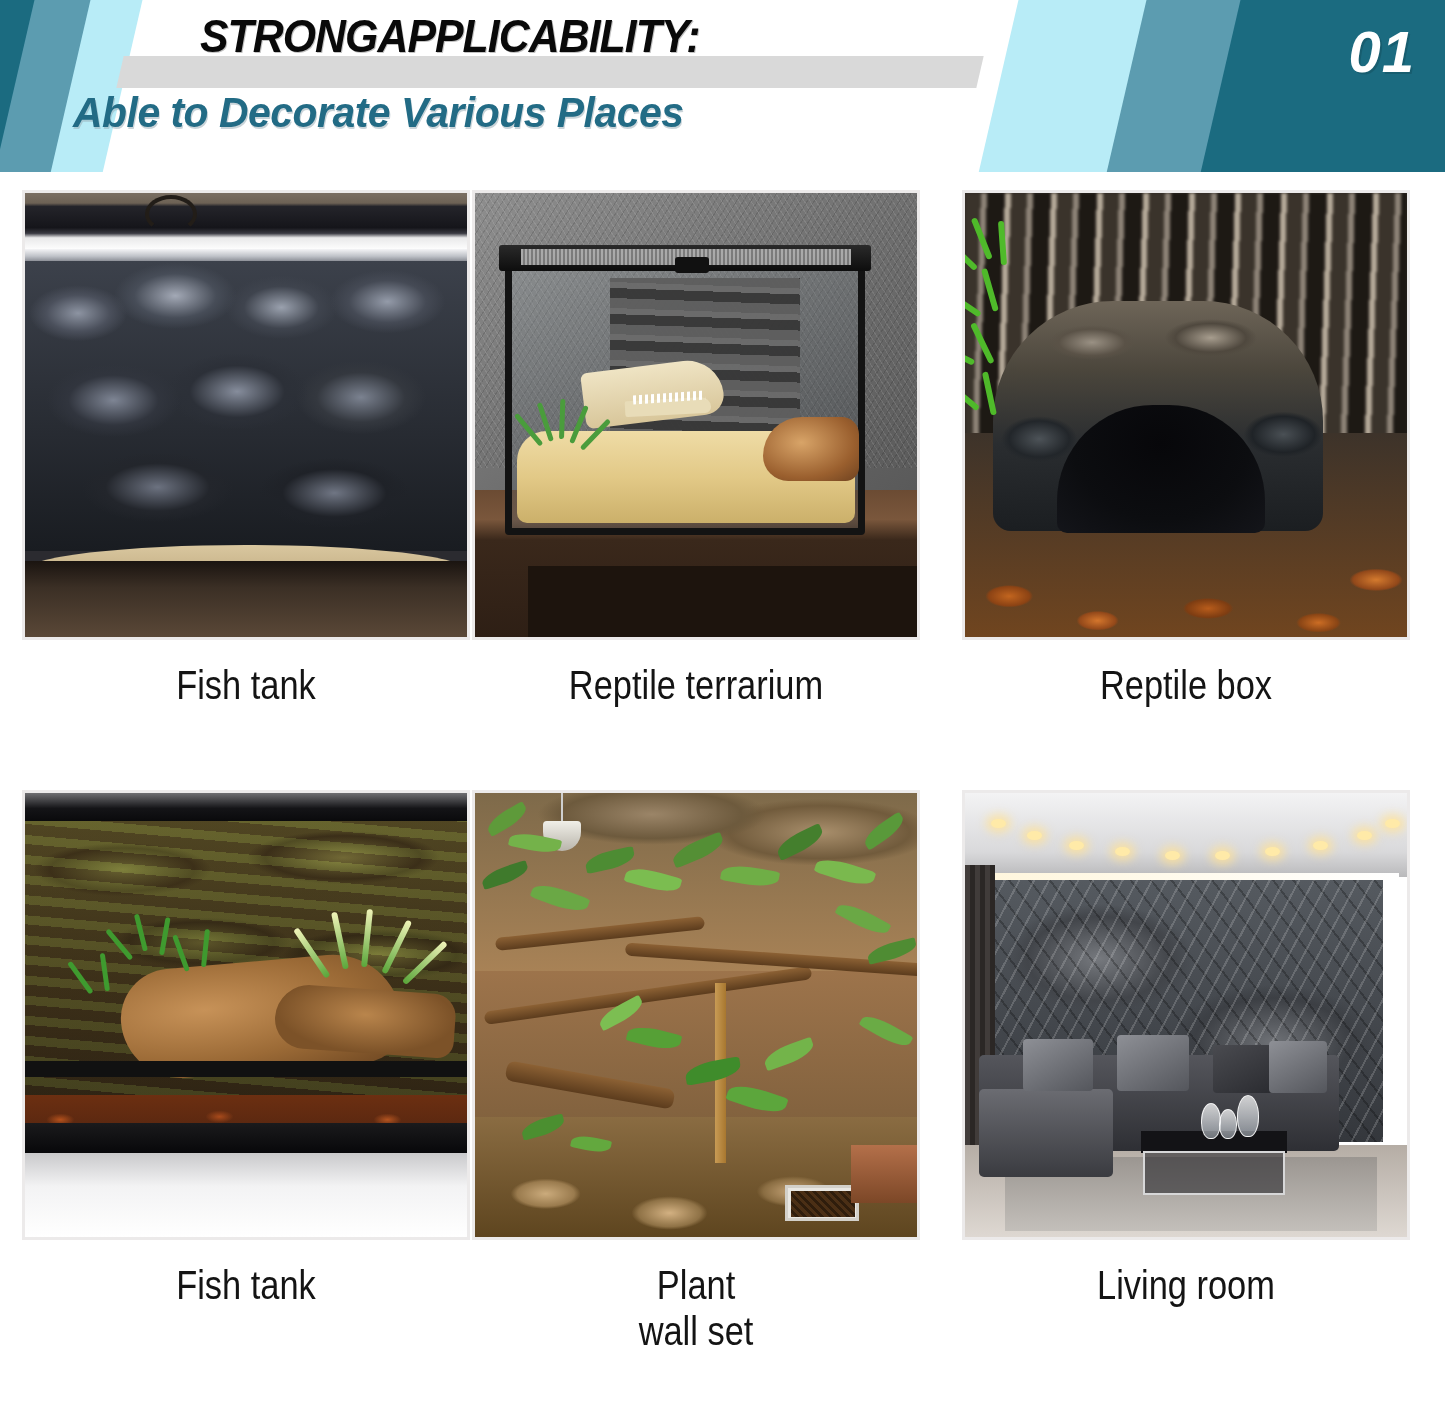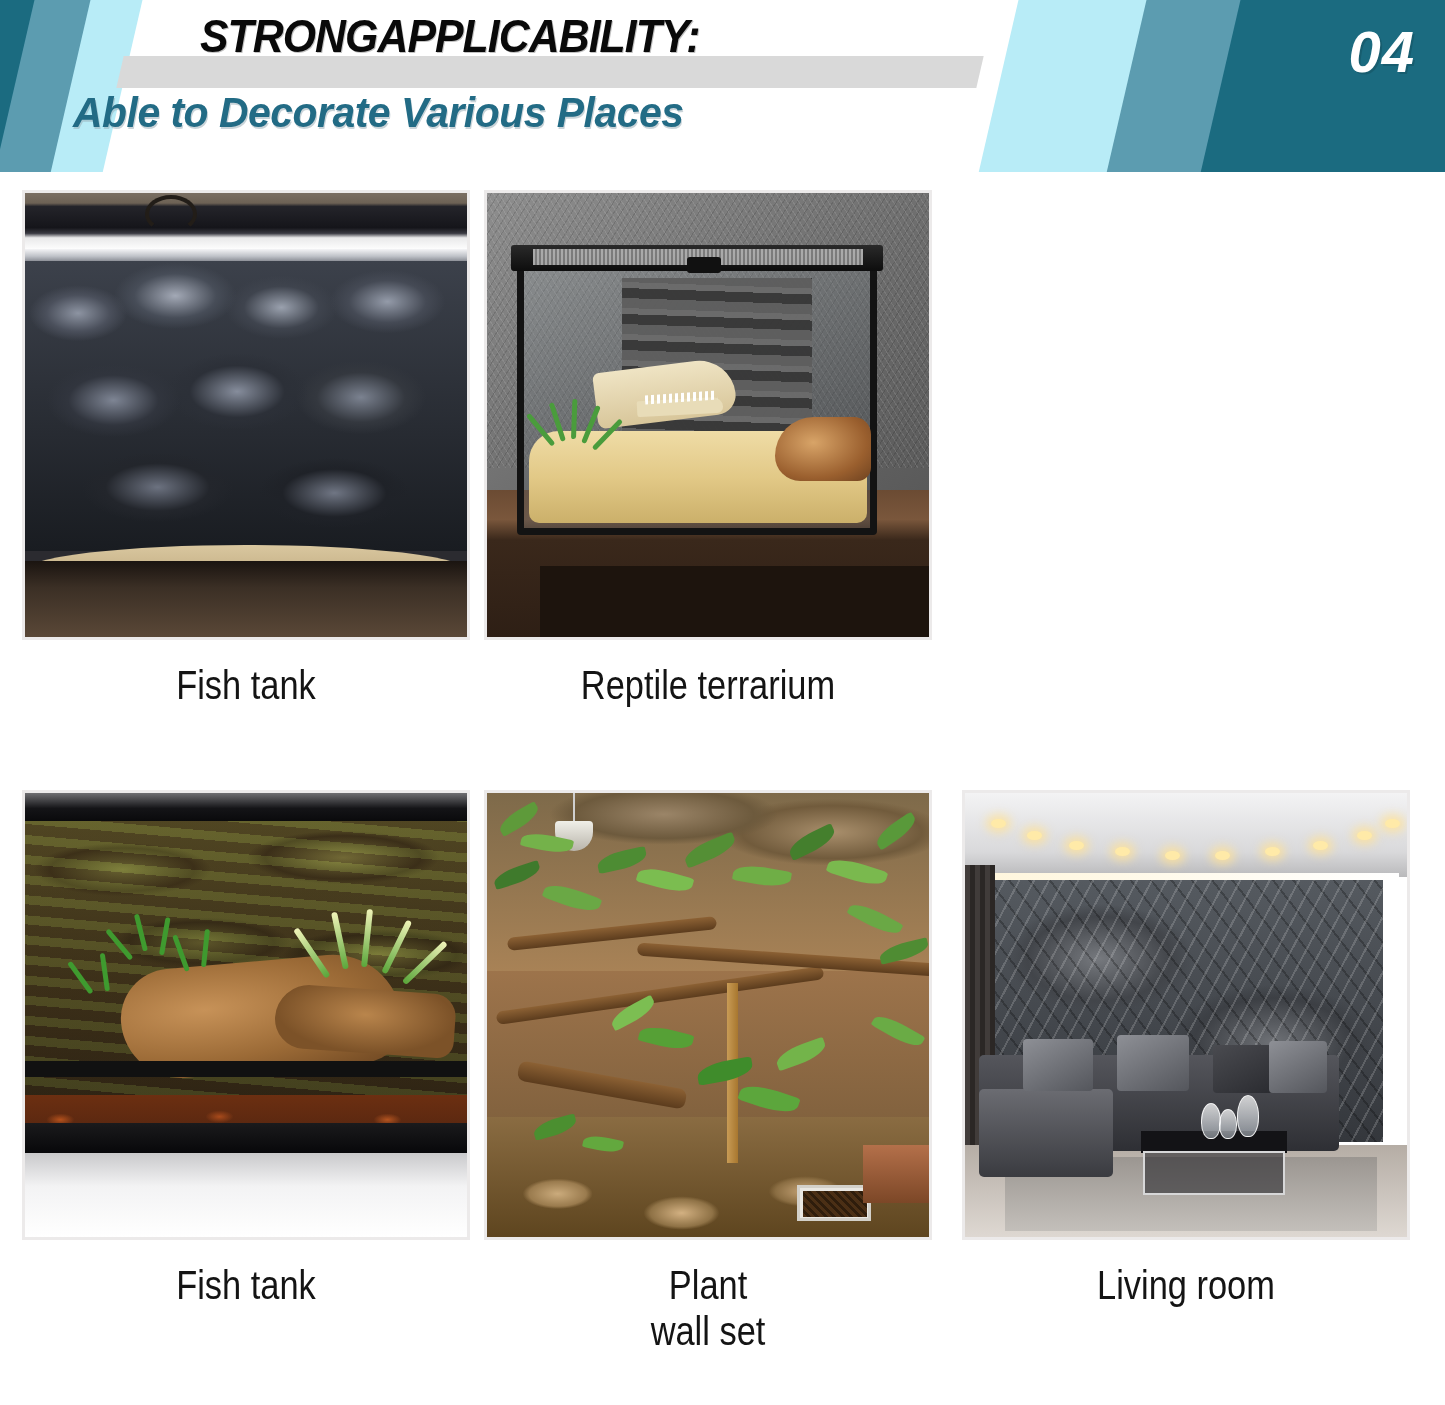--- a/index.html
+++ b/index.html
@@ -50,21 +50,21 @@
     color:#226b85;letter-spacing:-.5px;
     white-space:nowrap;
     transform:scaleX(.95);transform-origin:left center;
     text-shadow:1px 2px 0 rgba(150,170,180,.5);
   }
 
   
   .grid{position:absolute;left:0;top:190px;width:1445px;}
   .row{position:relative;height:600px;}
   .cell{position:absolute;width:448px;}
-  .c0{left:22px;} .c1{left:484px;} .c2{left:962px;}
+  .c0{left:22px;} .c1{left:472px;} .c2{left:962px;}
 
   .photo{
     position:relative;width:448px;height:450px;
     border:3px solid #eceaea;
     box-sizing:border-box;
     overflow:hidden;background:#cfcfcf;
   }
   .caption{
     width:448px;text-align:center;
     margin-top:22px;
@@ -276,21 +276,21 @@
   <div class="hdr-stripe hl3"></div>
 
   <div class="hdr-stripe hr1"></div>
   <div class="hdr-stripe hr2"></div>
   <div class="hdr-stripe hr3"></div>
 
   <div class="title-bar"></div>
 
   <div class="main-title">STRONGAPPLICABILITY:</div>
   <div class="sub-title">Able to Decorate Various Places</div>
-  <div class="num-badge">04</div>
+  <div class="num-badge">01</div>
 </div>
 
 <div class="grid">
 
   <div class="row">
 
     <div class="cell c0">
       <div class="photo">
         <div class="fill a1-bg"></div>
         <div class="a1-rock"></div>
@@ -331,20 +331,41 @@
           <div class="a2-leaf" style="left:6px;top:6px;transform:rotate(-40deg);"></div>
           <div class="a2-leaf" style="left:16px;top:2px;transform:rotate(-18deg);"></div>
           <div class="a2-leaf" style="left:26px;top:0px;transform:rotate(2deg);"></div>
           <div class="a2-leaf" style="left:36px;top:4px;transform:rotate(22deg);"></div>
           <div class="a2-leaf" style="left:46px;top:10px;transform:rotate(44deg);"></div>
         </div>
       </div>
       <div class="caption">Reptile terrarium</div>
     </div>
 
+    <div class="cell c2">
+      <div class="photo">
+        <div class="fill a3-bg"></div>
+        <div class="a3-bark-bg"></div>
+        <div class="a3-chips"></div>
+        <div class="a3-cave"></div>
+        <div class="a3-mouth"></div>
+        <div class="a3-fern">
+          <div class="a3-frond" style="left:6px;top:10px;transform:rotate(-46deg);"></div>
+          <div class="a3-frond" style="left:20px;top:0px;transform:rotate(-22deg);"></div>
+          <div class="a3-frond" style="left:34px;top:6px;transform:rotate(-4deg);"></div>
+          <div class="a3-frond" style="left:10px;top:56px;transform:rotate(-56deg);"></div>
+          <div class="a3-frond" style="left:26px;top:52px;transform:rotate(-16deg);"></div>
+          <div class="a3-frond" style="left:4px;top:104px;transform:rotate(-64deg);"></div>
+          <div class="a3-frond" style="left:22px;top:104px;transform:rotate(-26deg);"></div>
+          <div class="a3-frond" style="left:8px;top:150px;transform:rotate(-50deg);"></div>
+          <div class="a3-frond" style="left:24px;top:156px;transform:rotate(-12deg);"></div>
+        </div>
+      </div>
+      <div class="caption">Reptile box</div>
+    </div>
   </div>
 
   <div class="row">
 
     <div class="cell c0">
       <div class="photo">
         <div class="fill a4-bg"></div>
         <div class="a4-scene"></div>
         <div class="a4-wood"></div>
         <div class="a4-wood2"></div>

